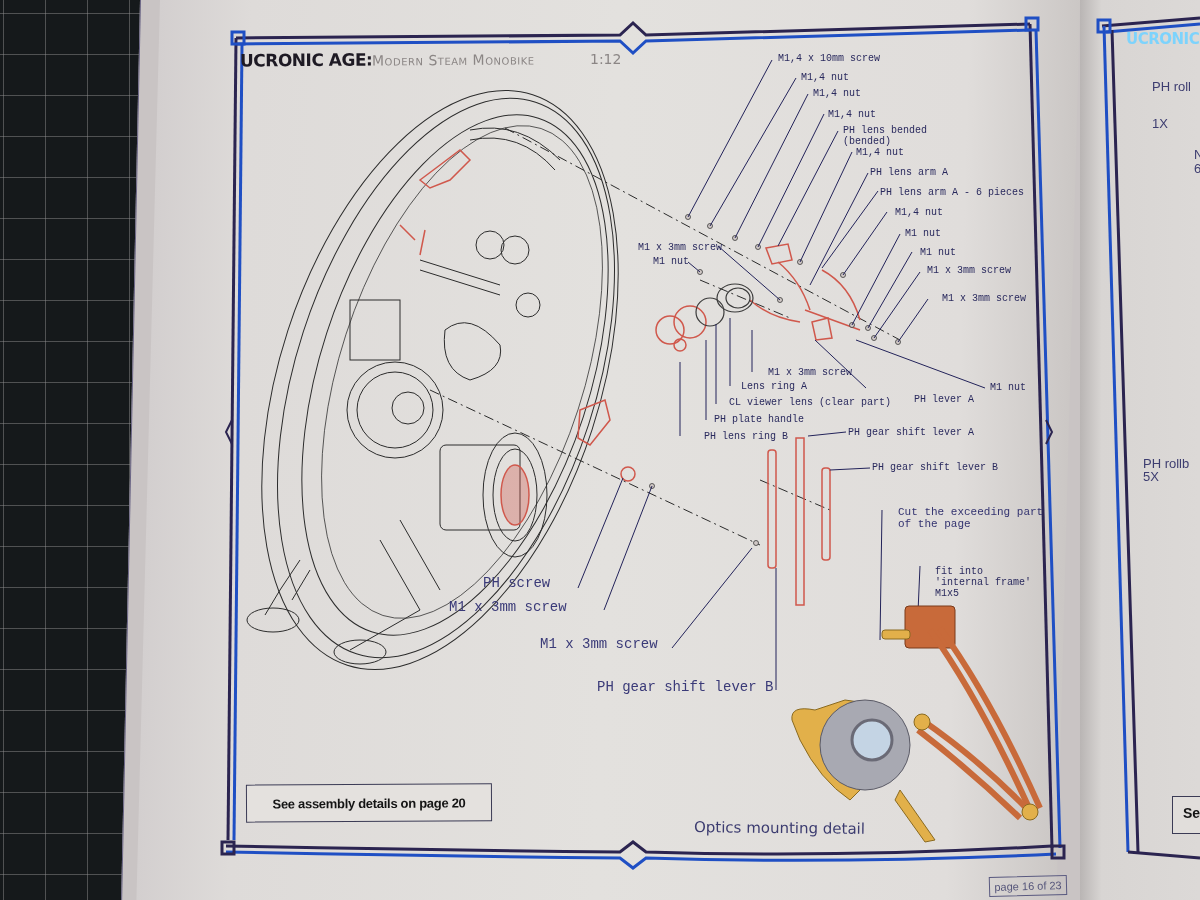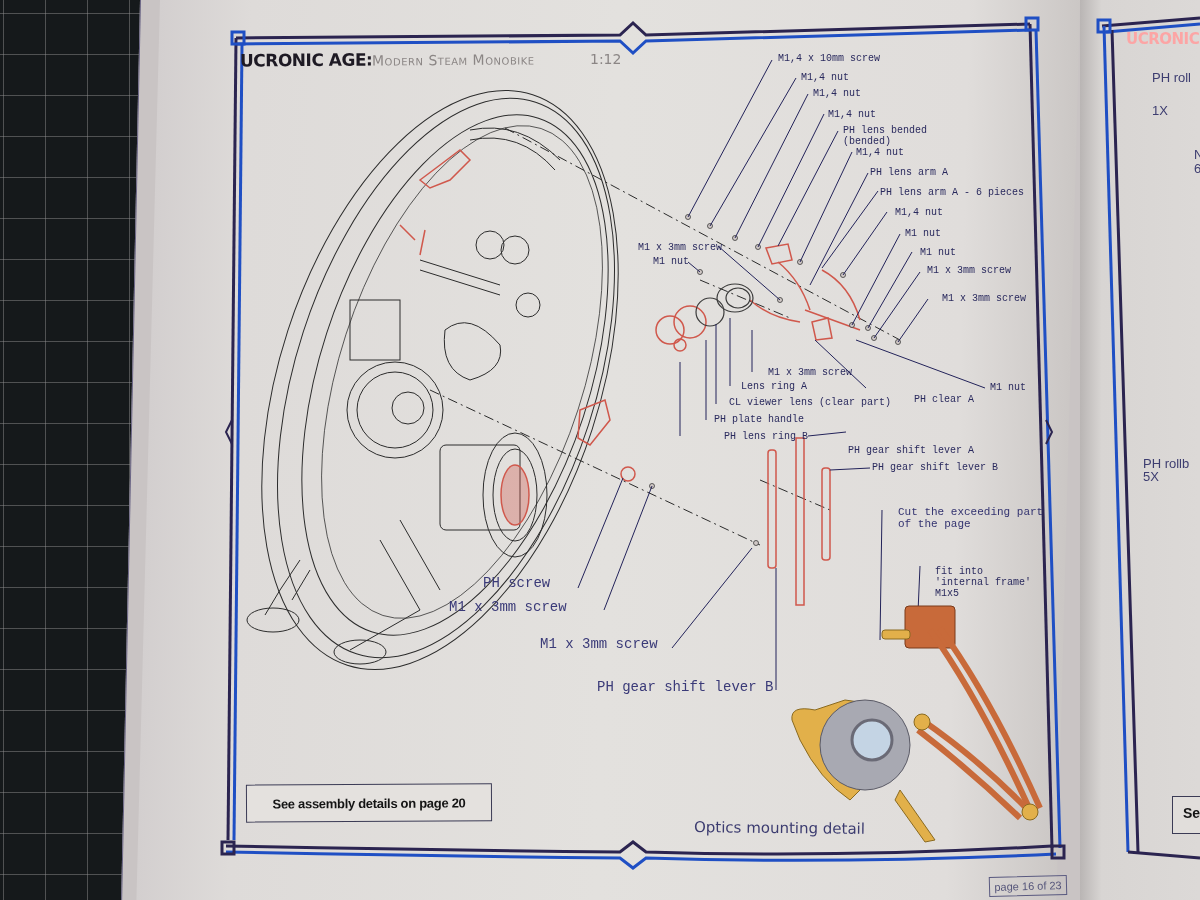--- a/index.html
+++ b/index.html
@@ -88,21 +88,21 @@
   }
   .page-num .of { margin: 0 3px; }
 
   .right-text {
     position: absolute; font-family: "Liberation Sans", sans-serif;
     font-size: 13px; color: #3d3d70; line-height: 14px; white-space: nowrap;
   }
   .right-brand {
     position: absolute; left: 1126px; top: 30px;
     font-family: "DejaVu Sans", sans-serif; font-weight: bold; font-size: 15px;
-    color: #fca5a5; letter-spacing: -0.5px; white-space: nowrap;
+    color: #7dd3fc; letter-spacing: -0.5px; white-space: nowrap;
   }
   .right-box {
     position: absolute; left: 1172px; top: 796px; width: 40px; height: 38px;
     border: 1.5px solid #3b3b55; background: #e1dedb;
     font-family: "Liberation Sans", sans-serif; font-weight: bold; font-size: 14px;
     color: #141414; padding: 8px 0 0 10px;
   }
 </style>
 </head>
 <body>
@@ -284,25 +284,25 @@
 <div class="lbl" style="left:927px;top:265px">M1 x 3mm screw</div>
 <div class="lbl" style="left:942px;top:293px">M1 x 3mm screw</div>
 
 <div class="lbl" style="left:638px;top:242px">M1 x 3mm screw</div>
 <div class="lbl" style="left:653px;top:256px">M1 nut</div>
 
 <div class="lbl" style="left:768px;top:367px">M1 x 3mm screw</div>
 <div class="lbl" style="left:741px;top:381px">Lens ring A</div>
 <div class="lbl" style="left:729px;top:397px">CL viewer lens (clear part)</div>
 <div class="lbl" style="left:714px;top:414px">PH plate handle</div>
-<div class="lbl" style="left:724px;top:431px">PH lens ring B</div>
-<div class="lbl" style="left:914px;top:394px">PH clear A</div>
+<div class="lbl" style="left:704px;top:431px">PH lens ring B</div>
+<div class="lbl" style="left:914px;top:394px">PH lever A</div>
 <div class="lbl" style="left:990px;top:382px">M1 nut</div>
 
-<div class="lbl" style="left:848px;top:445px">PH gear shift lever A</div>
+<div class="lbl" style="left:848px;top:427px">PH gear shift lever A</div>
 <div class="lbl" style="left:872px;top:462px">PH gear shift lever B</div>
 
 <div class="lbl big" style="left:483px;top:576px">PH screw</div>
 <div class="lbl big" style="left:449px;top:600px">M1 x 3mm screw</div>
 <div class="lbl big" style="left:540px;top:637px">M1 x 3mm screw</div>
 <div class="lbl big" style="left:597px;top:680px">PH gear shift lever B</div>
 
 <div class="lbl mid" style="left:898px;top:506px">Cut the exceeding part</div>
 <div class="lbl mid" style="left:898px;top:518px">of the page</div>
 <div class="lbl" style="left:935px;top:566px">fit into</div>
@@ -316,19 +316,19 @@
 <div class="caption">Optics mounting detail</div>
 
 <div class="page-num">
   <span>page</span>&nbsp;
   <span>16</span>
   <span class="of">of</span>
   <span>23</span>
 </div>
 
 <div class="right-brand">UCRONIC</div>
-<div class="right-text" style="left:1152px;top:71px">PH roll</div>
-<div class="right-text" style="left:1152px;top:104px">1X</div>
+<div class="right-text" style="left:1152px;top:80px">PH roll</div>
+<div class="right-text" style="left:1152px;top:117px">1X</div>
 <div class="right-text" style="left:1194px;top:148px">N</div>
 <div class="right-text" style="left:1194px;top:162px">6</div>
 <div class="right-text" style="left:1143px;top:457px">PH rollb</div>
 <div class="right-text" style="left:1143px;top:470px">5X</div>
 <div class="right-box">Se</div>
 
 </body></html>

